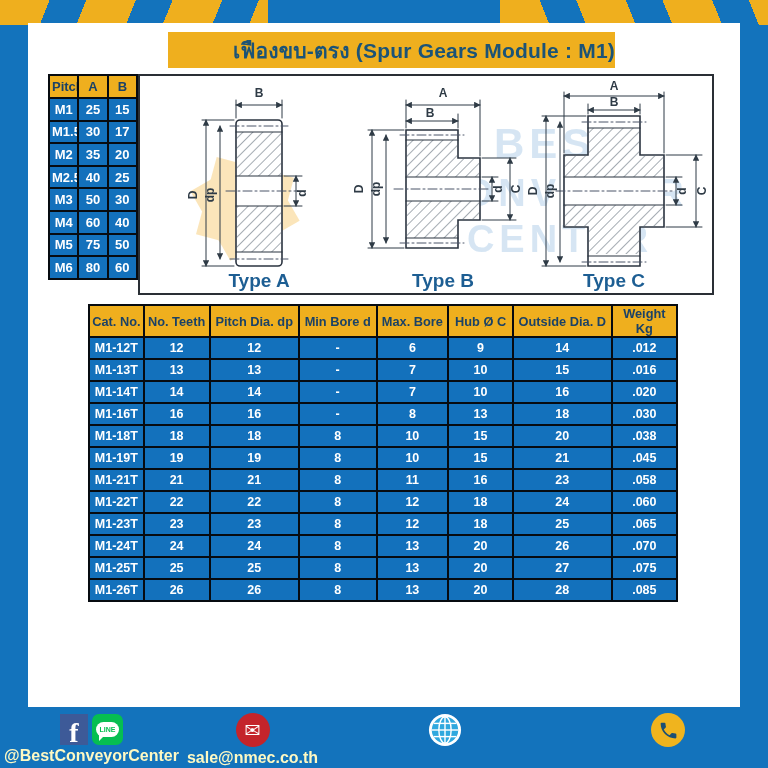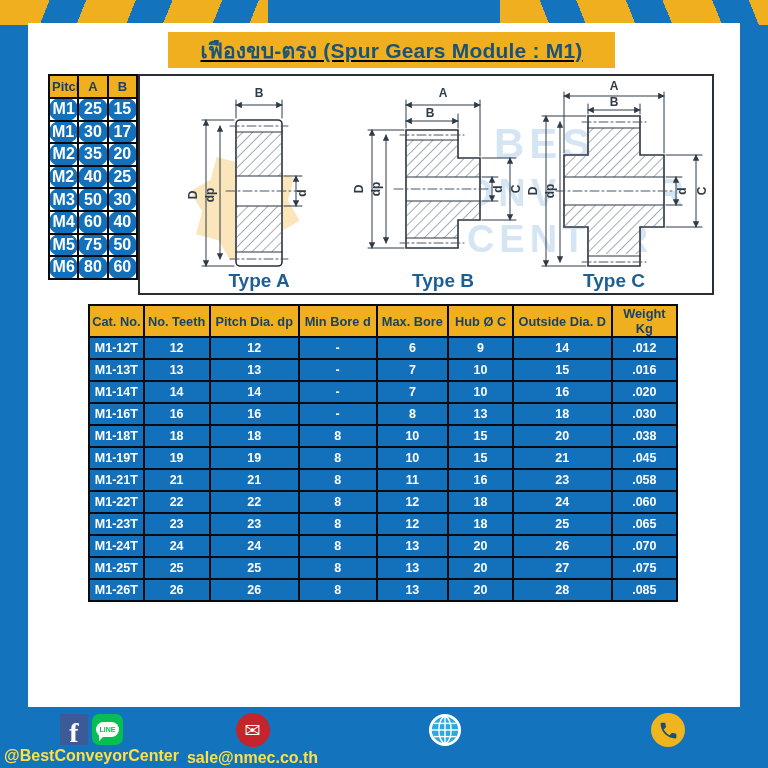--- a/index.html
+++ b/index.html
@@ -5,39 +5,39 @@
   html,body{margin:0;padding:0;background:#666;}
   .page{position:relative;width:768px;height:768px;background:#1373BC;overflow:hidden;
         font-family:"Liberation Sans", sans-serif;}
   .stripes{position:absolute;top:0;height:25px;}
   .stripes-left{left:0;width:268px;
     background:repeating-linear-gradient(112deg,#EFAF1E 0 46px,rgba(0,0,0,0) 46px 80px);}
   .stripes-right{right:0;width:268px;
     background:repeating-linear-gradient(68deg,#EFAF1E 0 46px,rgba(0,0,0,0) 46px 80px);}
   .sheet{position:absolute;left:28px;top:23px;width:712px;height:684px;background:#fff;}
   .title-bar{position:absolute;left:140px;top:9px;width:447px;height:36px;background:#EFAF1E;
-             display:flex;align-items:center;justify-content:center;text-decoration:underline;}
+             display:flex;align-items:center;justify-content:flex-end;}
   .title-bar span{font-size:21px;font-weight:bold;color:#1B5377;letter-spacing:.2px;}
   table{border-collapse:collapse;table-layout:fixed;}
   th,td{border:2px solid #070b10;text-align:center;vertical-align:middle;padding:0 2px;overflow:hidden;}
   th{background:#EFAF1E;color:#1B4266;font-weight:bold;}
   td{background:#1371BC;color:#ffffff;font-weight:bold;}
   .pitch-table{position:absolute;left:20px;top:51px;width:90px;}
   .pitch-table th{height:21px;font-size:13px;}
-  .pitch-table td{height:20.6px;font-size:16px;border-radius:11px;}
+  .pitch-table td{height:20.6px;font-size:13px;}
   .spec-table{position:absolute;left:60px;top:281px;width:590px;padding-left:38px;}
   .spec-table th{height:23px;font-size:12.8px;}
   .spec-table td{height:20px;font-size:12.5px;}
   .diagram-box{position:absolute;left:110px;top:51px;width:576px;height:221px;background:#fff;
                border:2px solid #2a2f35;box-sizing:border-box;}
   .footer{position:absolute;left:0;bottom:0;width:768px;height:61px;display:flex;}
   .footer-section{display:flex;flex-direction:column;align-items:center;justify-content:flex-start;
                   padding-top:6px;box-sizing:border-box;}
   .fs1{width:183px;} .fs2{width:139px;} .fs3{width:246px;} .fs4{width:200px;}
-  .footer-label{color:#fde047;font-weight:bold;font-size:16px;margin-top:2px;white-space:nowrap;}
+  .footer-label{color:#fef9c3;font-weight:bold;font-size:16px;margin-top:2px;white-space:nowrap;}
   .icon-row{display:flex;gap:4px;align-items:flex-end;height:32px;}
   .fb-icon{width:28px;height:31px;background:#3D5A98;display:flex;align-items:flex-end;
            justify-content:center;}
   .fb-icon span{color:#fff;font-size:28px;line-height:.82;font-weight:bold;
                 font-family:"Liberation Serif",serif;}
   .line-icon{width:31px;height:31px;background:#06BE51;border-radius:7px;display:flex;
              align-items:center;justify-content:center;}
   .line-bubble{width:23px;height:15px;background:#fff;border-radius:8px;display:flex;
                align-items:center;justify-content:center;position:relative;}
   .line-bubble::after{content:"";position:absolute;left:3px;bottom:-4px;

